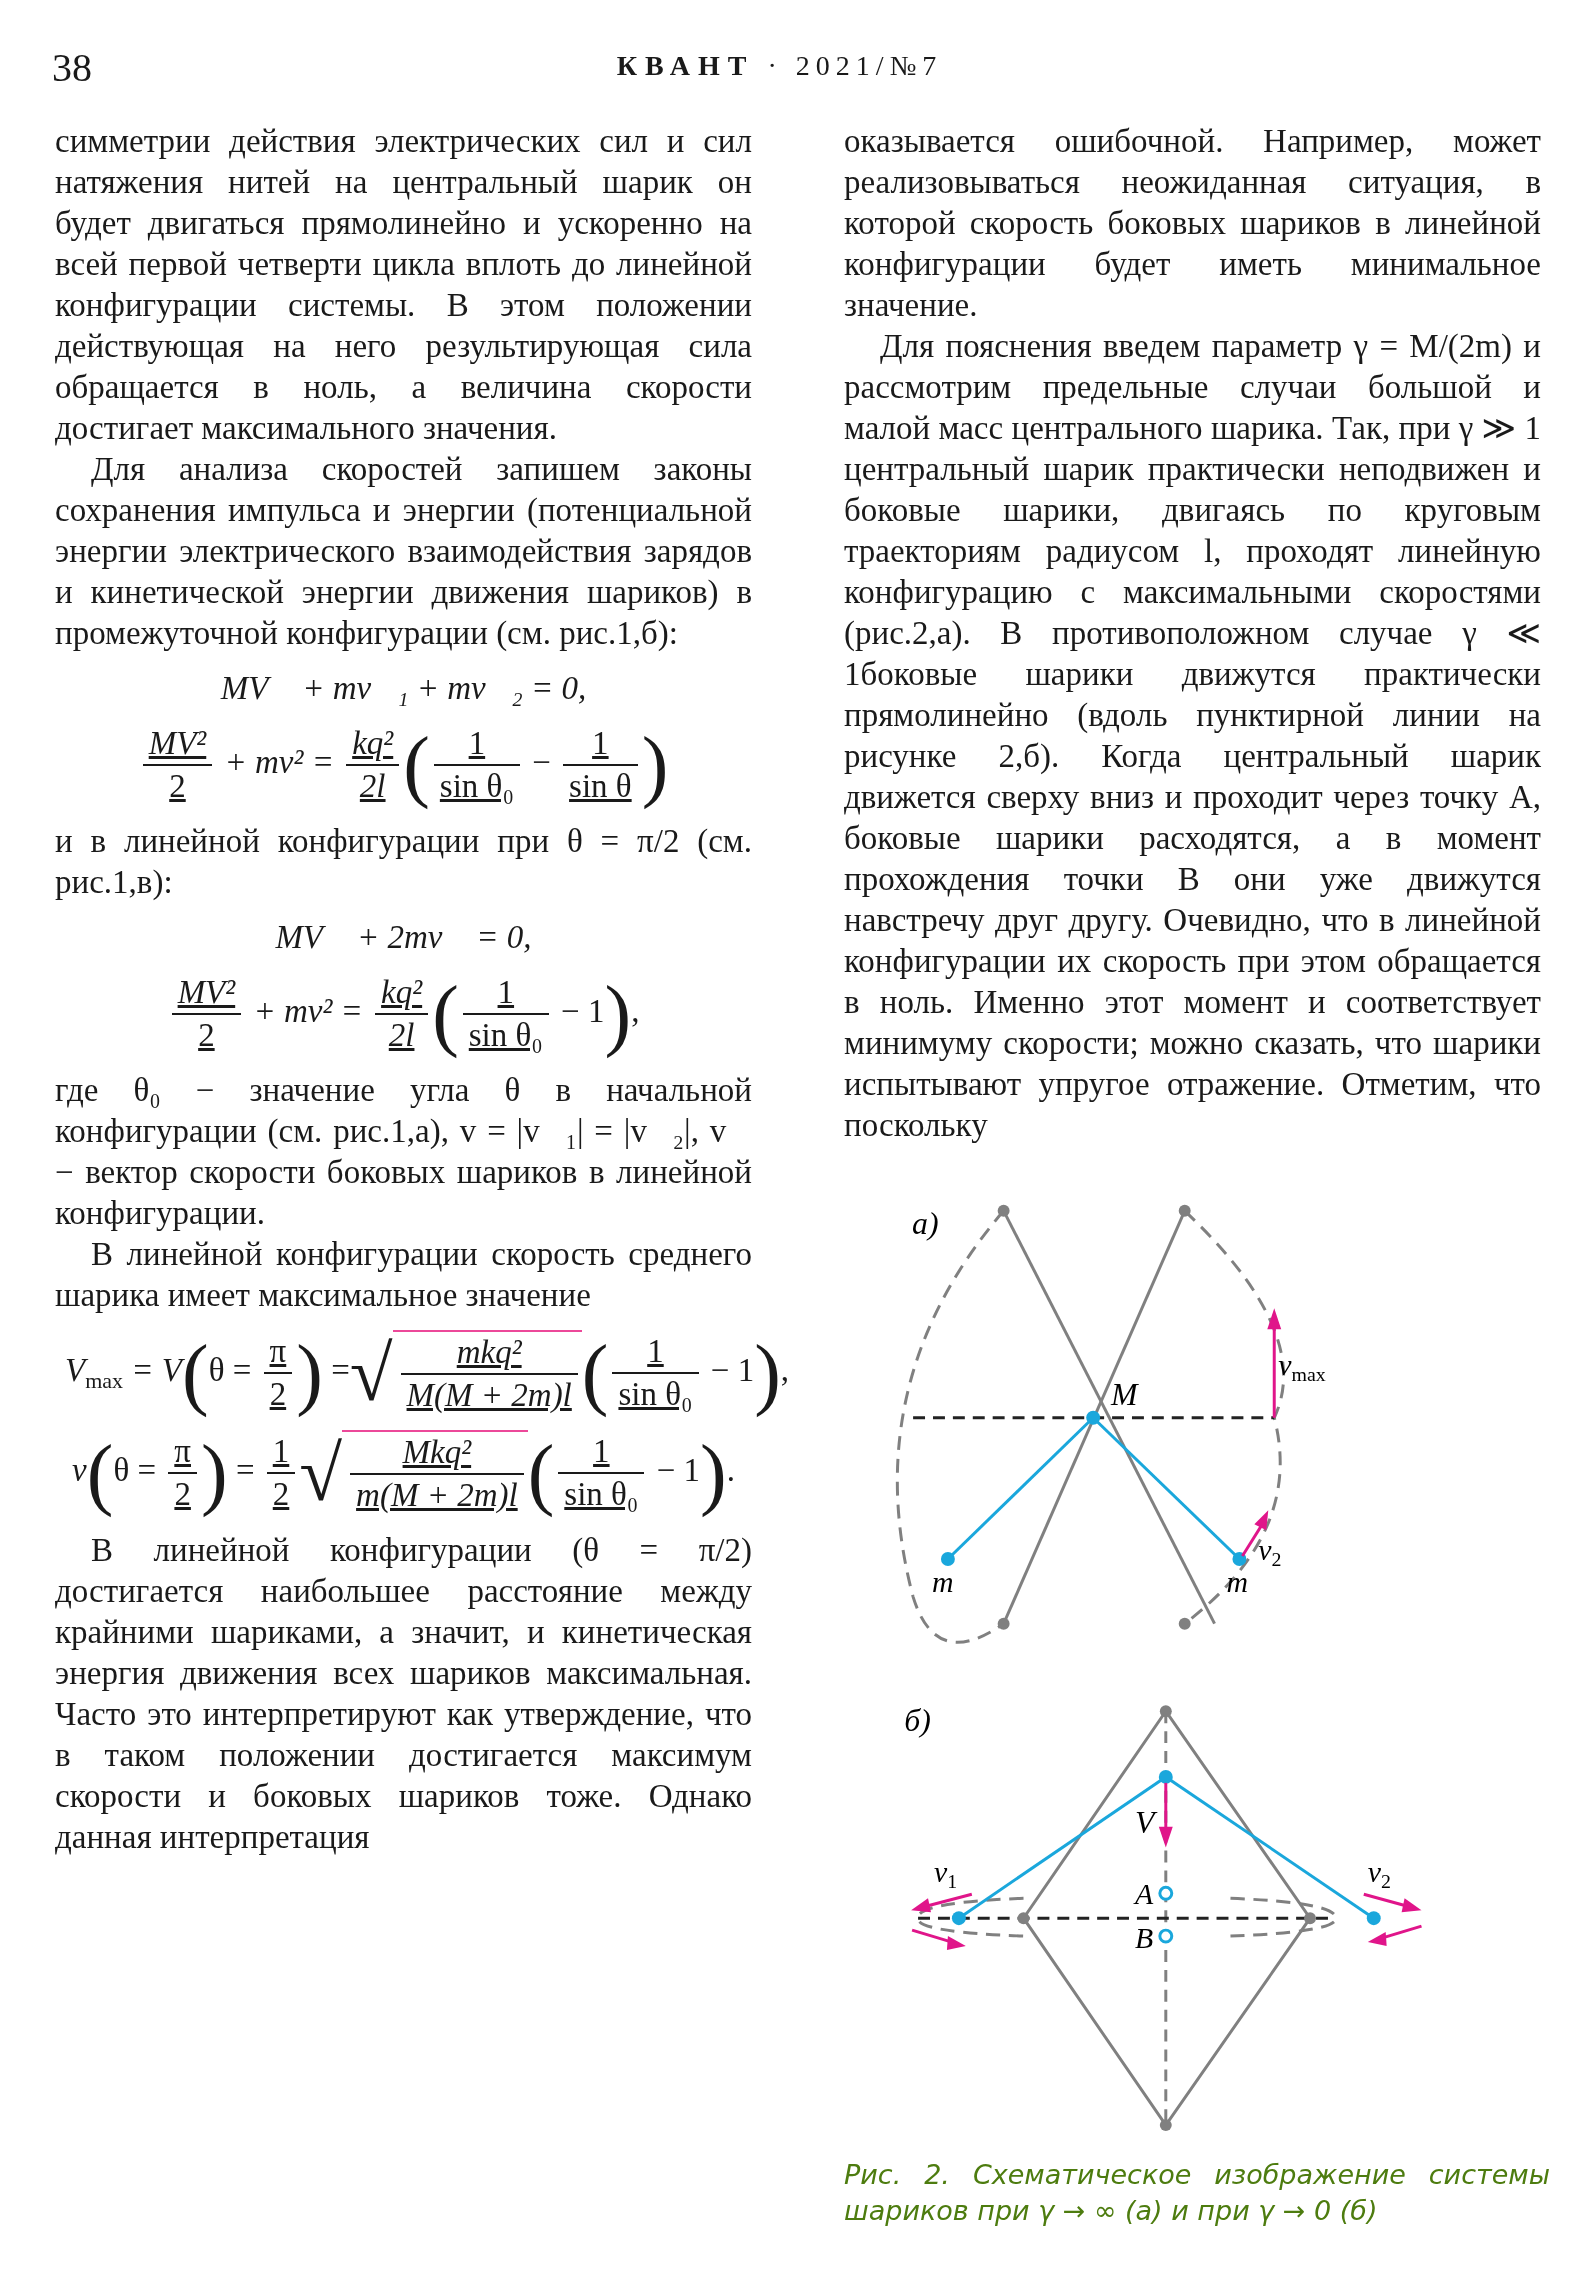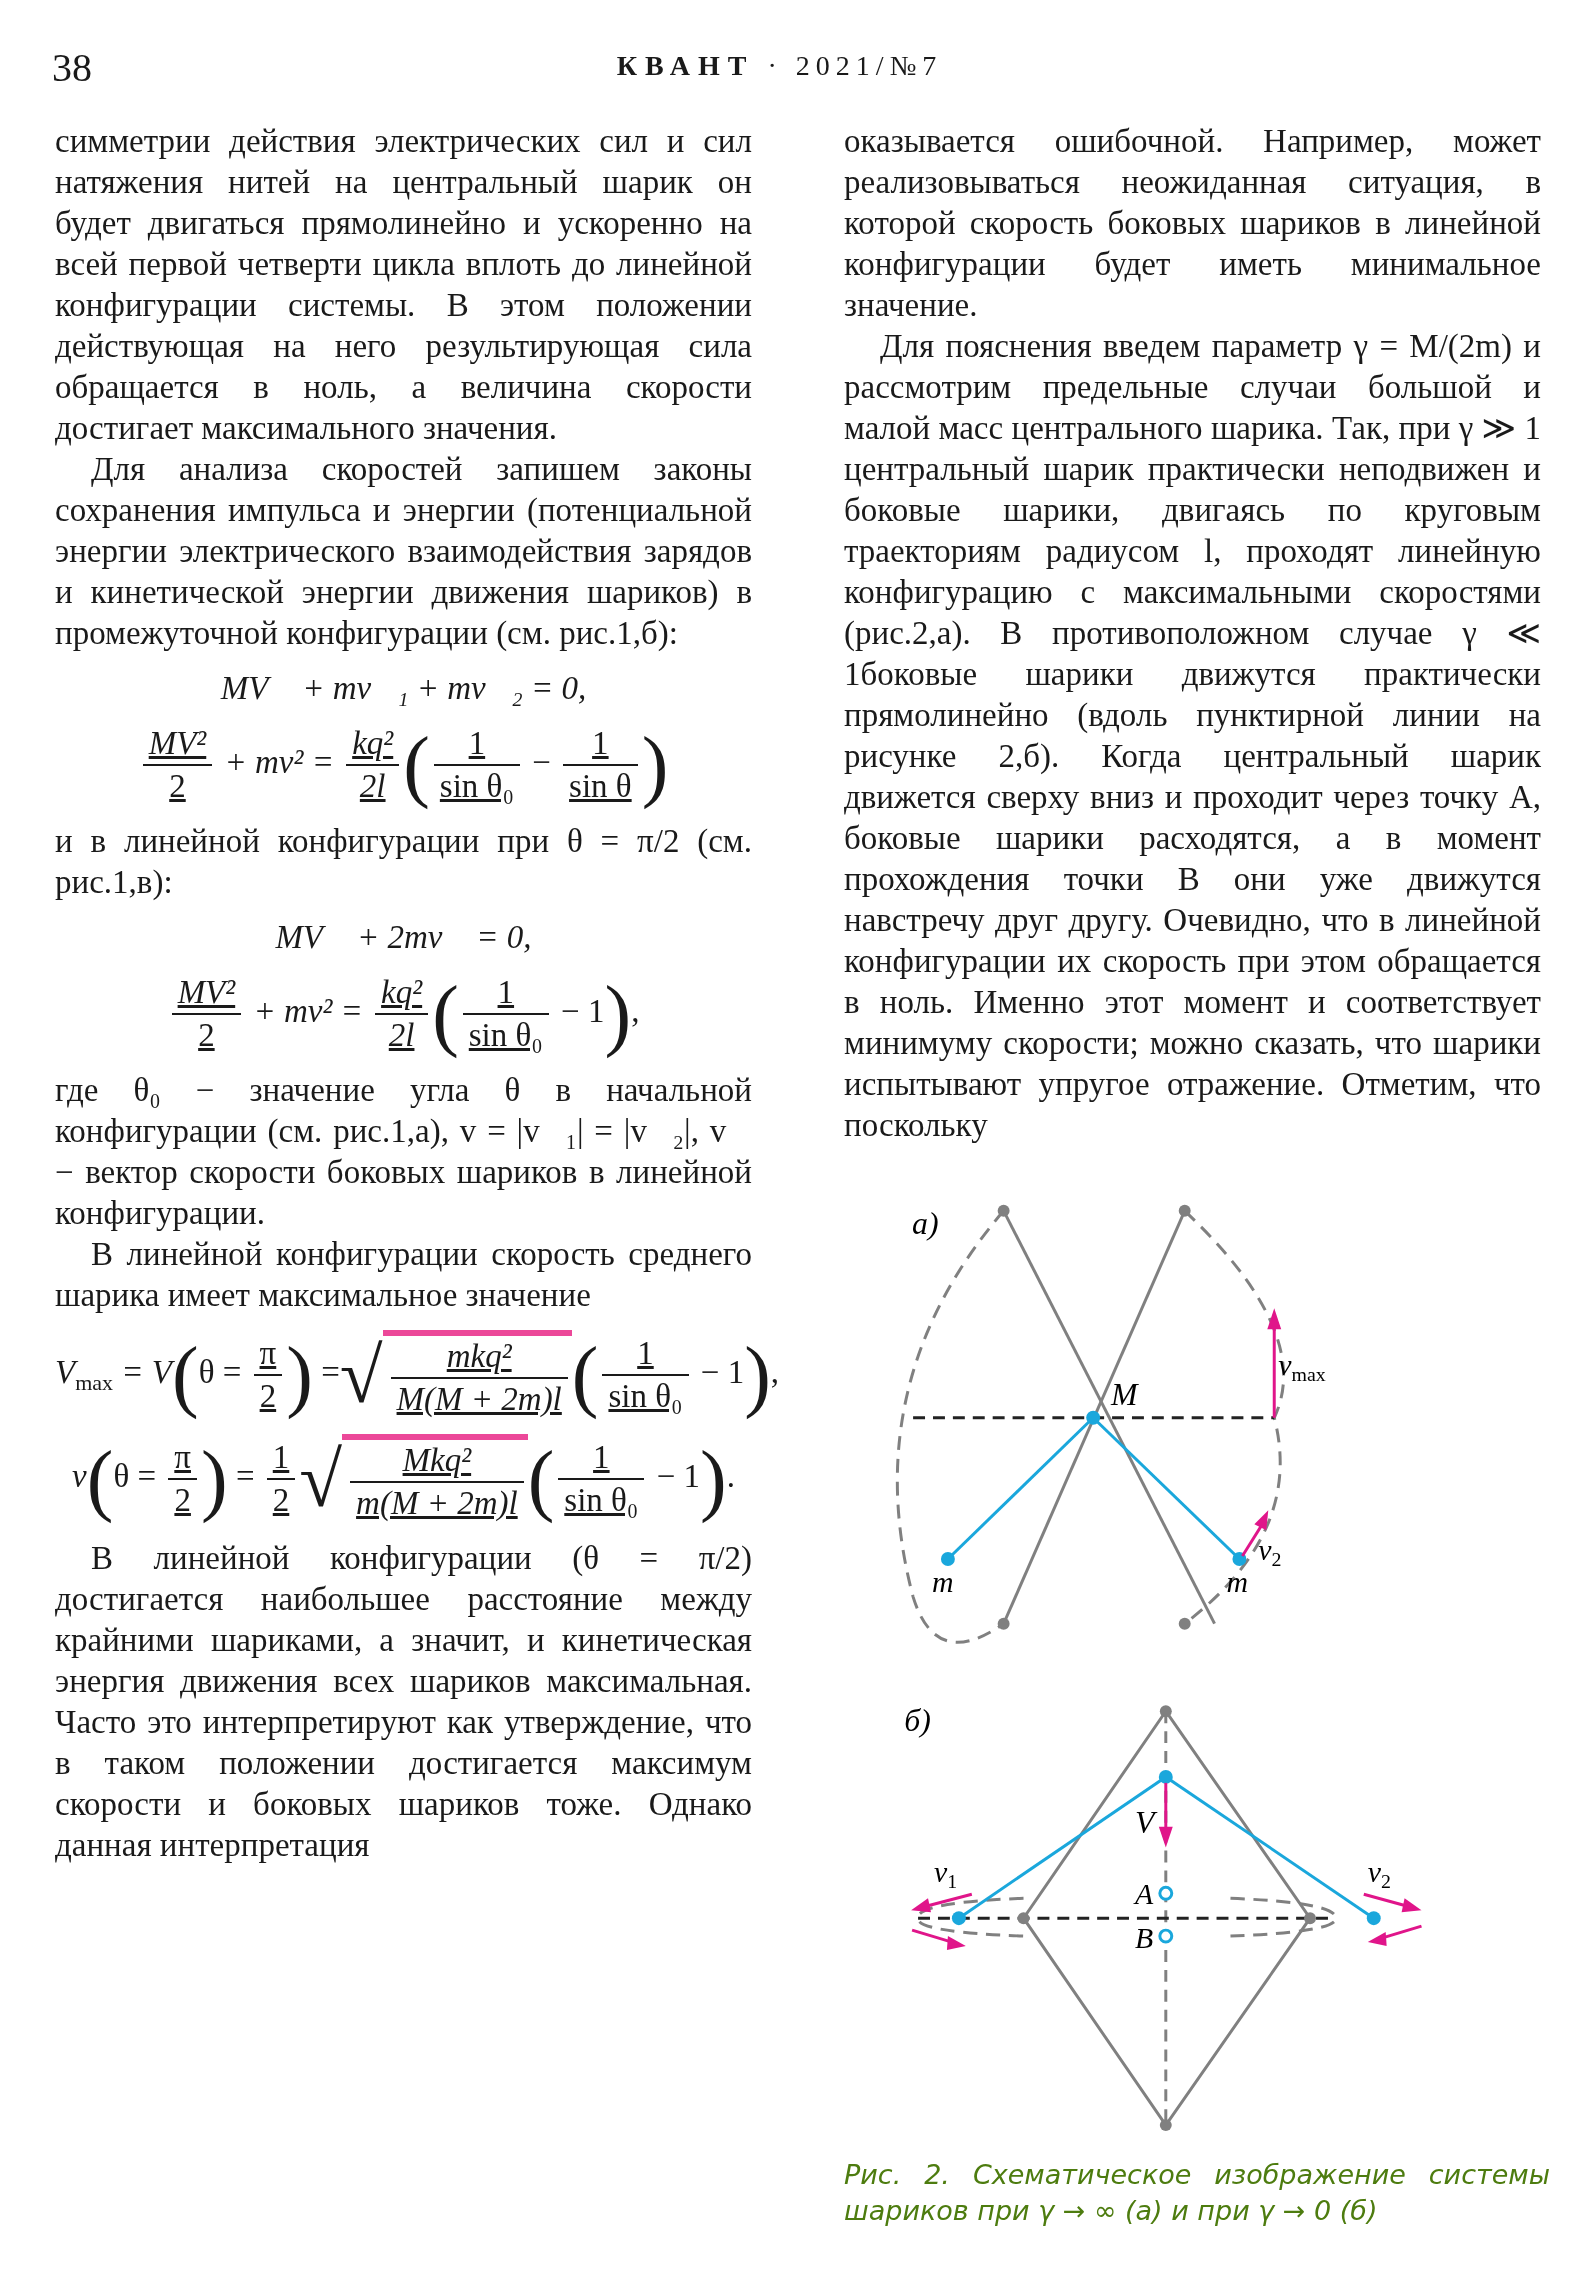--- a/index.html
+++ b/index.html
@@ -7,27 +7,27 @@
          font-family: "Liberation Serif", "DejaVu Serif", serif; color: #1a1a1a; }
   .page-number { position: absolute; left: 52px; top: 44px; font-size: 40px; }
   .running-head { position: absolute; left: 0; width: 1559px; top: 50px; text-align: center;
                   font-size: 28px; letter-spacing: 6px; }
   .running-head .mag { font-weight: bold; letter-spacing: 8px; }
   .col { position: absolute; top: 121px; width: 697px; font-size: 33px; line-height: 41px; text-align: justify; }
   .col-left { left: 55px; }
   .col-right { left: 844px; }
   .col p { margin: 0; }
   .col p.indent { text-indent: 36px; }
-  .formula { text-align: center; font-style: italic; margin: 14px 0; white-space: nowrap; }
+  .formula { text-align: center; font-style: italic; margin: 14px 10px; white-space: nowrap; }
   .formula .up { font-style: normal; }
   .frac { display: inline-block; vertical-align: middle; text-align: center; margin: 0 4px; text-decoration: underline; }
   .frac .num { display: block; border-bottom: 2px solid #1a1a1a; padding: 0 6px; }
   .frac .den { display: block; padding: 0 6px; }
   .paren { font-size: 80px; font-style: normal; vertical-align: middle; font-weight: 100; }
-  .sqrt { display: inline-block; border-top: 6px solid #ec4899; vertical-align: middle; padding-left: 4px; }
+  .sqrt { display: inline-block; border-top: 2px solid #ec4899; vertical-align: middle; padding-left: 4px; }
   .sqrt-sign { font-size: 78px; font-style: normal; vertical-align: middle; }
   .heading { font-family: "DejaVu Sans", sans-serif; font-weight: bold; font-size: 29px; line-height: 38px;
              text-align: center; margin: 50px 0 6px 0; }
   .caption { position: absolute; left: 844px; top: 2157px; width: 706px; font-family: "DejaVu Sans", sans-serif;
              font-style: italic; font-size: 27px; line-height: 36px; color: #4d7c0f; text-align: justify; }
   svg text { font-family: "Liberation Serif", serif; font-style: italic; }
 </style>
 </head>
 <body>
 

